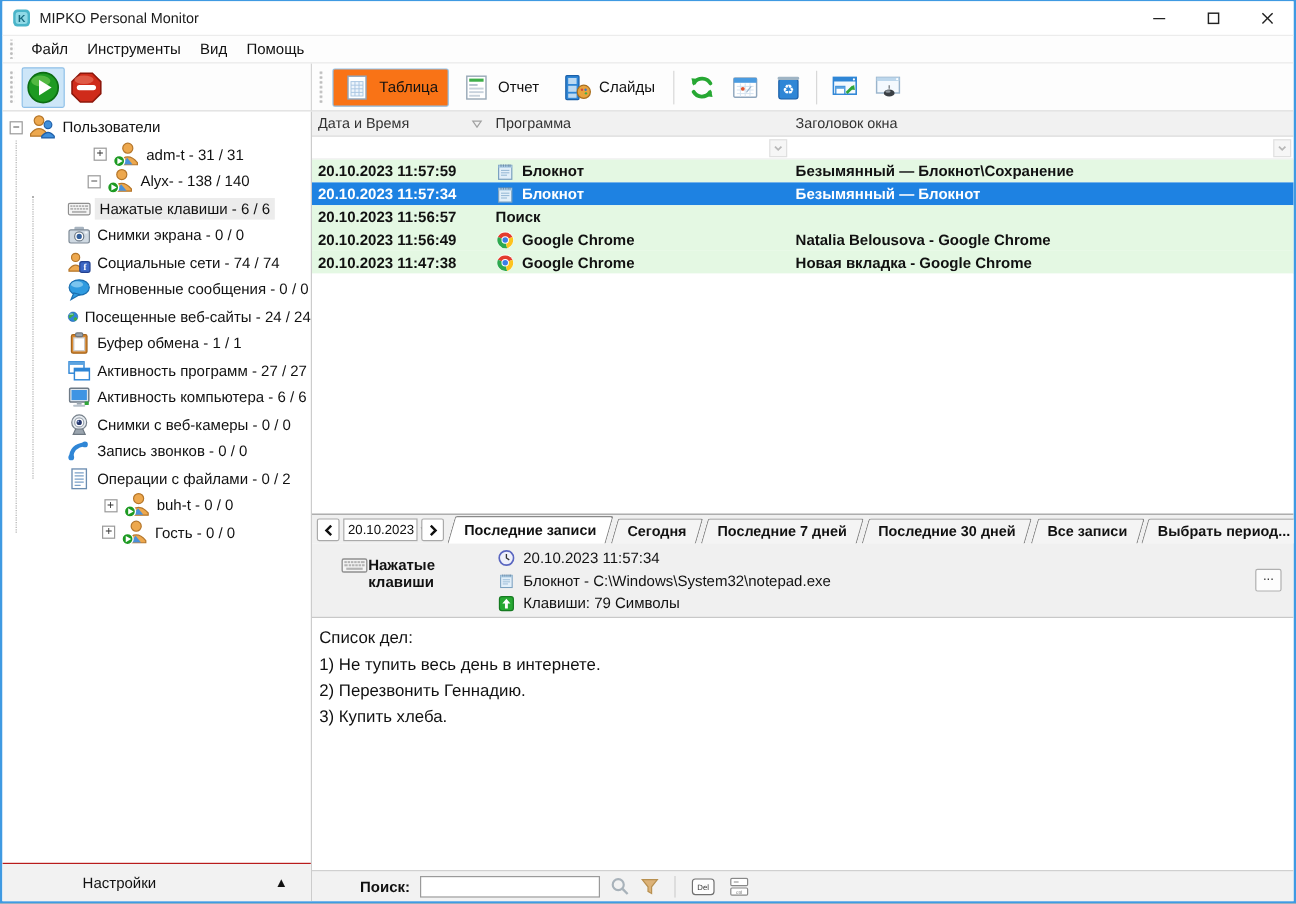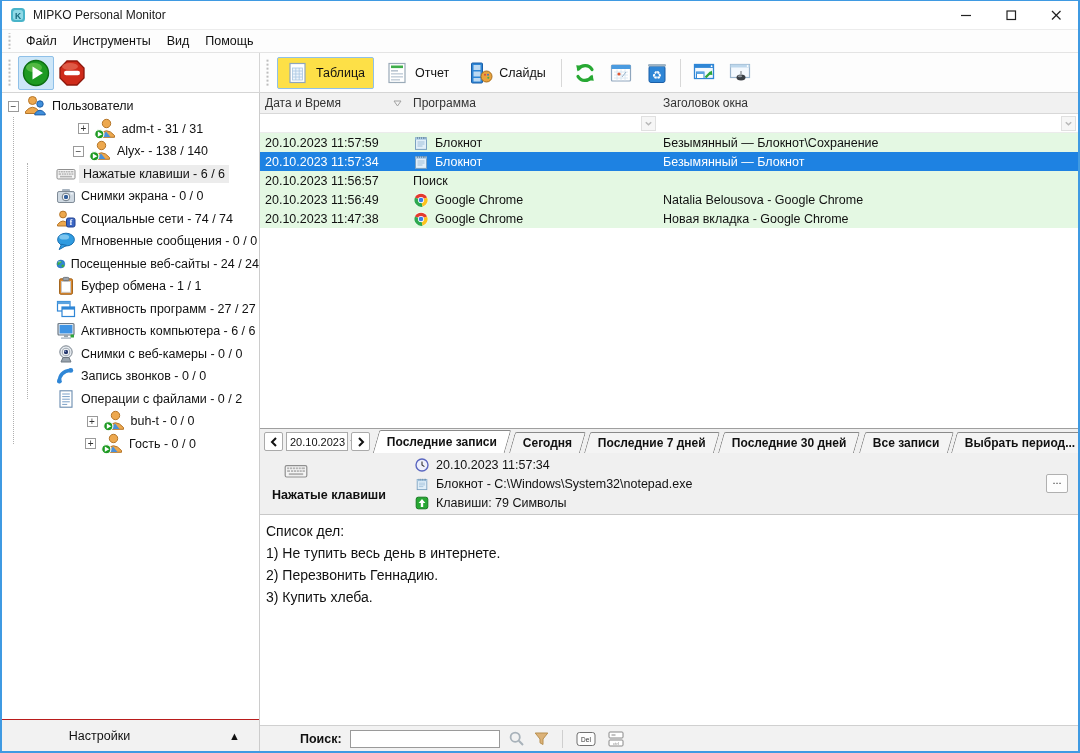--- a/index.html
+++ b/index.html
@@ -20,21 +20,21 @@
   .gripper { width:5px; height:70%; margin:0 6px 0 5px;
              background-image:radial-gradient(circle,#bdbdbd 1px,transparent 1.3px);
              background-size:4px 4px; background-position:center; }
   .menu-item { padding:3px 8px; font-size:12.5px; color:#111; }
 
   
   .toolbar-row { height:40px; display:flex; border-bottom:1px solid #d5d5d5; background:#fdfdfd; flex:0 0 auto; }
   .tb-left { width:258px; display:flex; align-items:center; border-right:1px solid #d5d5d5; padding-left:0; }
   .tb-right { flex:1; display:flex; align-items:center; }
   .tb-btn { display:flex; align-items:center; gap:6px; height:32px; padding:0 8px; margin:0 1px; border:1px solid transparent; border-radius:2px; }
-  .tb-btn.active { background:#fde047; border-color:#8fc0e8; }
+  .tb-btn.active { background:#f97316; border-color:#8fc0e8; }
   .tb-btn .lbl { font-size:12.5px; }
   .ic16 { width:16px; height:16px; display:inline-block; }
   .ic20 { width:20px; height:20px; display:inline-block; }
   .ic24 { width:24px; height:24px; display:inline-block; }
   .ic28 { width:28px; height:28px; display:inline-block; }
   .ic16 svg,.ic20 svg,.ic24 svg,.ic28 svg { width:100%; height:100%; display:block; }
   .tb-sep { width:1px; height:28px; background:#d8d8d8; margin:0 5px; }
   .ctl-btn { width:36px; height:34px; display:flex; align-items:center; justify-content:center; border:1px solid transparent; border-radius:2px; }
   .ctl-btn.pressed { background:#cde6f8; border-color:#8fc0e8; }
 
@@ -59,42 +59,42 @@
   .grid-head { height:21px; background:#f1f1f1; border-bottom:1px solid #d8d8d8; display:grid; grid-template-columns:148px 250px 1fr; align-items:center; color:#333; flex:0 0 auto; }
   .grid-head .hc { padding:0 5px; font-size:12px; display:flex; align-items:center; justify-content:space-between; border-right:0; white-space:nowrap; }
   .sort-ic { width:11px; height:11px; opacity:.65; }
   .filter-row { height:19px; background:#fff; border-bottom:1px solid #ececec; display:grid; grid-template-columns:148px 250px 1fr; flex:0 0 auto; }
   .filter-cell { display:flex; align-items:center; justify-content:flex-end; padding-right:2px; }
   .dd-btn { width:15px; height:15px; background:#f6f6f6; border:1px solid #e0e0e0; display:flex; align-items:center; justify-content:center; }
   .dd-btn svg { width:9px; height:9px; }
   .trow { height:19px; display:grid; grid-template-columns:148px 250px 1fr; align-items:center; font-size:12.5px; flex:0 0 auto; }
   .trow.green { background:#e4f8e3; }
   .trow.selected { background:#1e82e2; color:#fff; }
-  .trow .c { padding:0 5px; white-space:nowrap; overflow:hidden; }
+  .trow .c { padding:0 5px; white-space:nowrap; overflow:hidden;font-weight:bold; }
   .trow .prog { display:flex; align-items:center; gap:6px; }
   .rows-spacer { flex:1; background:#fff; }
 
   
   .period-bar { height:25px; background:#f0f0f0; border-top:1px solid #9f9f9f; display:flex; align-items:flex-end; flex:0 0 auto; }
   .datenav { display:flex; align-items:center; gap:3px; padding:0 6px 2px 4px; }
   .nav-btn { width:19px; height:19px; background:#fff; border:1px solid #aaaaaa; border-radius:2px; display:flex; align-items:center; justify-content:center; }
   .nav-btn svg { width:10px; height:10px; }
   .date-box { width:62px; height:19px; background:#fff; border:1px solid #aaaaaa; display:flex; align-items:center; padding:0 2px 0 3px; gap:2px; }
   .date-box .dtext { font-size:11px; flex:1; }
   .date-box .cal { width:11px; height:11px; }
   .date-box .dd { font-size:7px; color:#444; }
   .tabs { display:flex; align-items:flex-end; height:25px; }
   .tab { height:21px; display:flex; align-items:center; padding:0 10px; border:1px solid #8a8a8a; border-bottom:none;
          background:#f4f4f4; transform:skewX(-16deg); margin-right:4px; border-radius:2px 2px 0 0; }
   .tab > span { transform:skewX(16deg); font-size:12px; font-weight:700; white-space:nowrap; }
   .tab.active { background:#fff; height:23px; }
 
   
   .detail-head { height:62px; background:#f0f0f0; border-bottom:1px solid #c8c8c8; display:flex; align-items:stretch; flex:0 0 auto; }
-  .dh-left { width:155px; display:flex; flex-direction:column; align-items:flex-start; padding:6px 0 4px 12px; }
+  .dh-left { width:155px; display:flex; flex-direction:row; align-items:flex-start; padding:6px 0 4px 12px; }
   .dh-left .cat-ic { margin-left:12px; }
   .dh-left .cat-label { font-weight:700; font-size:12.5px; margin-top:5px; }
   .dh-mid { flex:1; display:flex; flex-direction:column; justify-content:center; gap:2px; }
   .dh-line { display:flex; align-items:center; gap:7px; height:17px; font-size:12.5px; }
   .dh-line .ic14 { width:14px; height:14px; } .ic14 svg { width:100%; height:100%; display:block; }
   .more-btn { width:22px; height:19px; align-self:center; margin-right:10px; background:#fdfdfd; border:1px solid #b0b0b0; border-radius:2px;
               font-size:11px; line-height:10px; text-align:center; color:#333; }
 
   
   .text-area { flex:1; background:#fff; padding:5px 6px; overflow:hidden; }

